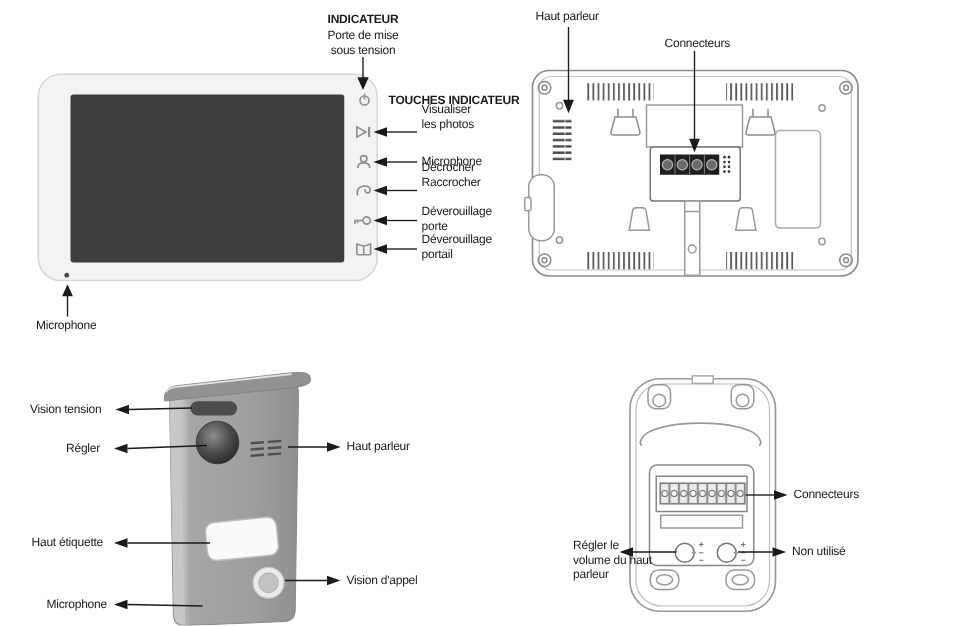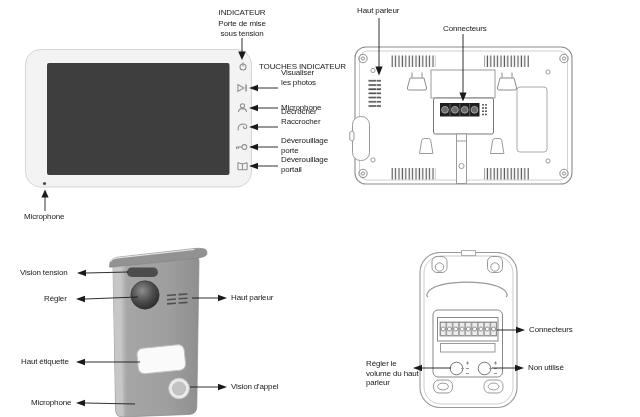--- a/index.html
+++ b/index.html
@@ -1,21 +1,21 @@
 <!DOCTYPE html>
 <html><head>
 <meta charset="utf-8">
 <style>
   *{margin:0;padding:0;box-sizing:border-box}
   html,body{width:640px;height:417px;background:#fff;overflow:hidden}
   body{font-family:"Liberation Sans",sans-serif;position:relative}
   .stage{position:absolute;left:0;top:0;width:640px;height:417px}
   .lbl{position:absolute;font-size:8px;line-height:9.5px;color:#1a1a1a;
        letter-spacing:-0.15px;white-space:pre-line}
-  .b{font-weight:normal}
+  .b{font-weight:bold}
   .ctr{text-align:center}
 </style>
 </head>
 <body>
 
 <svg class="stage" width="640" height="417" viewBox="0 0 640 417" xmlns="http://www.w3.org/2000/svg">
   <defs>
     <pattern id="vents" patternUnits="userSpaceOnUse" width="3.4" height="12">
       <line x1="1.2" y1="0" x2="1.2" y2="12" stroke="#5a5a5a" stroke-width="1.2"></line>
     </pattern>
@@ -284,16 +284,16 @@
 <div class="lbl" style="left:443px;top:24px">Connecteurs</div>
 
 <div class="lbl" style="left:20px;top:268px">Vision tension</div>
 <div class="lbl" style="left:44px;top:294px">Régler</div>
 <div class="lbl" style="left:21px;top:357px">Haut étiquette</div>
 <div class="lbl" style="left:31px;top:398px">Microphone</div>
 <div class="lbl" style="left:231px;top:293px">Haut parleur</div>
 <div class="lbl" style="left:231px;top:382px">Vision d'appel</div>
 
 <div class="lbl" style="left:529px;top:325px">Connecteurs</div>
-<div class="lbl" style="left:366px;top:359px">Régler le
+<div class="lbl" style="left:382px;top:359px">Régler le
 volume du haut
 parleur</div>
 <div class="lbl" style="left:528px;top:363px">Non utilisé</div>
 
 </body></html>

